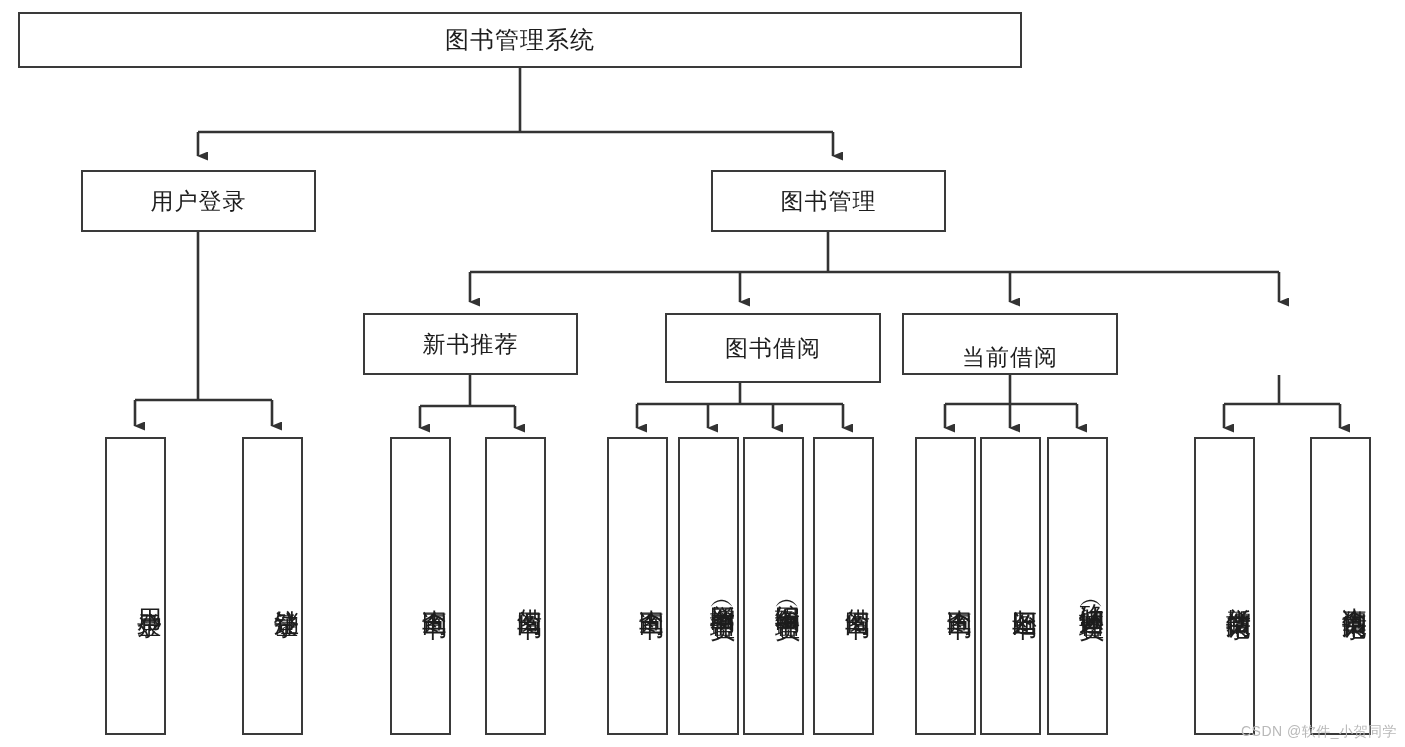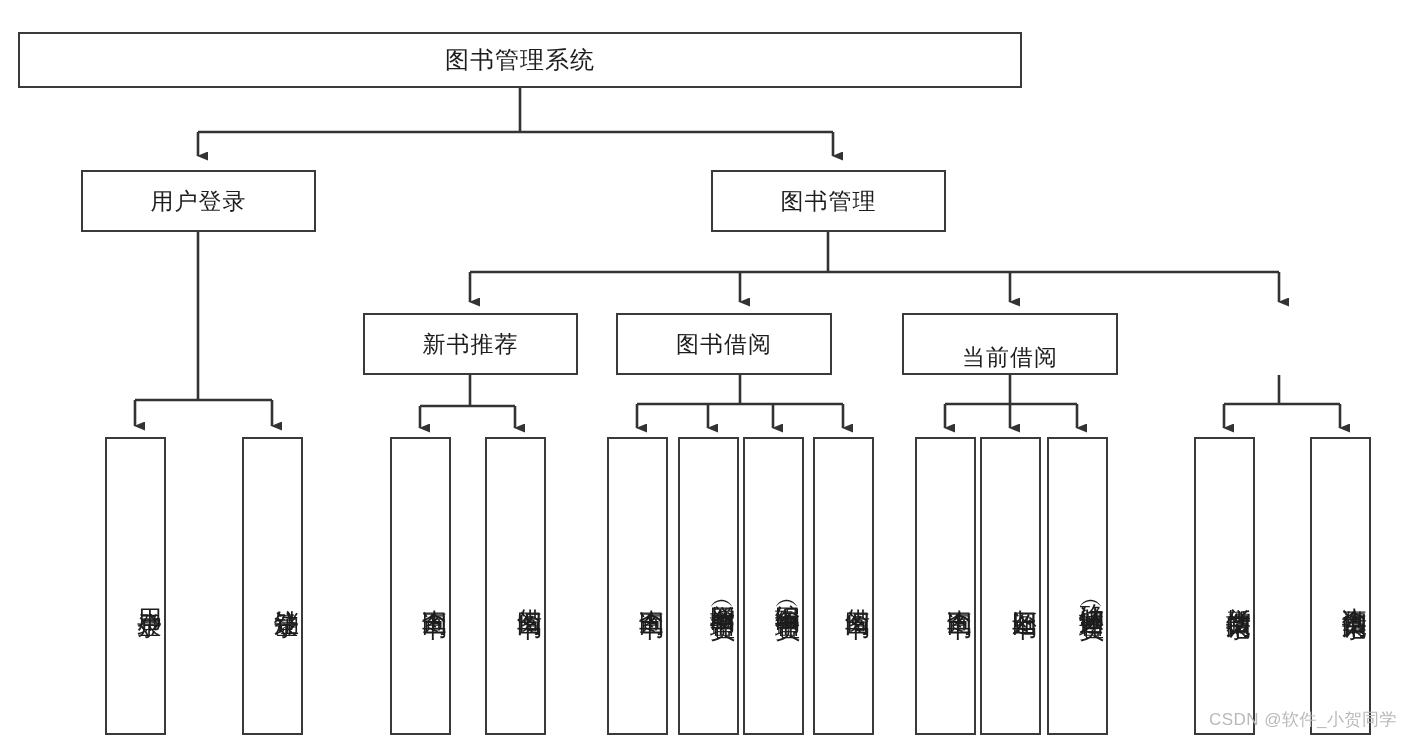--- a/index.html
+++ b/index.html
@@ -56,22 +56,22 @@
     overflow: hidden;
   }
   .node-v .vlabel {
     writing-mode: vertical-rl;
     text-orientation: upright;
     display: block;
   }
   #watermark {
     position: absolute;
     right: 8px;
-    bottom: 16px;
-    font-size: 17px;
+    bottom: 6px;
+    font-size: 14px;
     color: #b9b9b9;
     white-space: nowrap;
     letter-spacing: 0.5px;
     user-select: none;
   }
 </style>
 </head>
 <body>
 
 <div id="diagram-root">
@@ -119,37 +119,37 @@
       <path d="M1010,404 L1010,428" marker-end="url(#arrowhead)"></path>
       <path d="M1077,404 L1077,428" marker-end="url(#arrowhead)"></path>
 
       <path d="M1279,375 L1279,404"></path>
       <path d="M1224,404 L1340,404"></path>
       <path d="M1224,404 L1224,428" marker-end="url(#arrowhead)"></path>
       <path d="M1340,404 L1340,428" marker-end="url(#arrowhead)"></path>
     </g>
   </svg>
 
-  <div class="node node-h node-root" style="left:18px; top:12px; width:1004px; height:56px;margin-top:20px;">
+  <div class="node node-h node-root" style="left:18px; top:12px; width:1004px; height:56px;">
     <span>图书管理系统</span>
   </div>
 
   <div class="node node-h" style="left:81px; top:170px; width:235px; height:62px;">
     <span>用户登录</span>
   </div>
 
   <div class="node node-h" style="left:711px; top:170px; width:235px; height:62px;">
     <span>图书管理</span>
   </div>
 
   <div class="node node-h" style="left:363px; top:313px; width:215px; height:62px;">
     <span>新书推荐</span>
   </div>
 
-  <div class="node node-h" style="left:616px; top:313px; width:216px; height:62px;">
+  <div class="node node-h" style="left:665px; top:313px; width:216px; height:70px;">
     <span>图书借阅</span>
   </div>
 
   <div class="node node-h" style="left:902px; top:313px; width:216px; height:62px;align-items:flex-end;">
     <span>当前借阅</span>
   </div>
 
 
   <div class="node node-v" style="left:105px; top:437px; width:61px; height:298px;">
     <span class="vlabel">用户登录</span>

